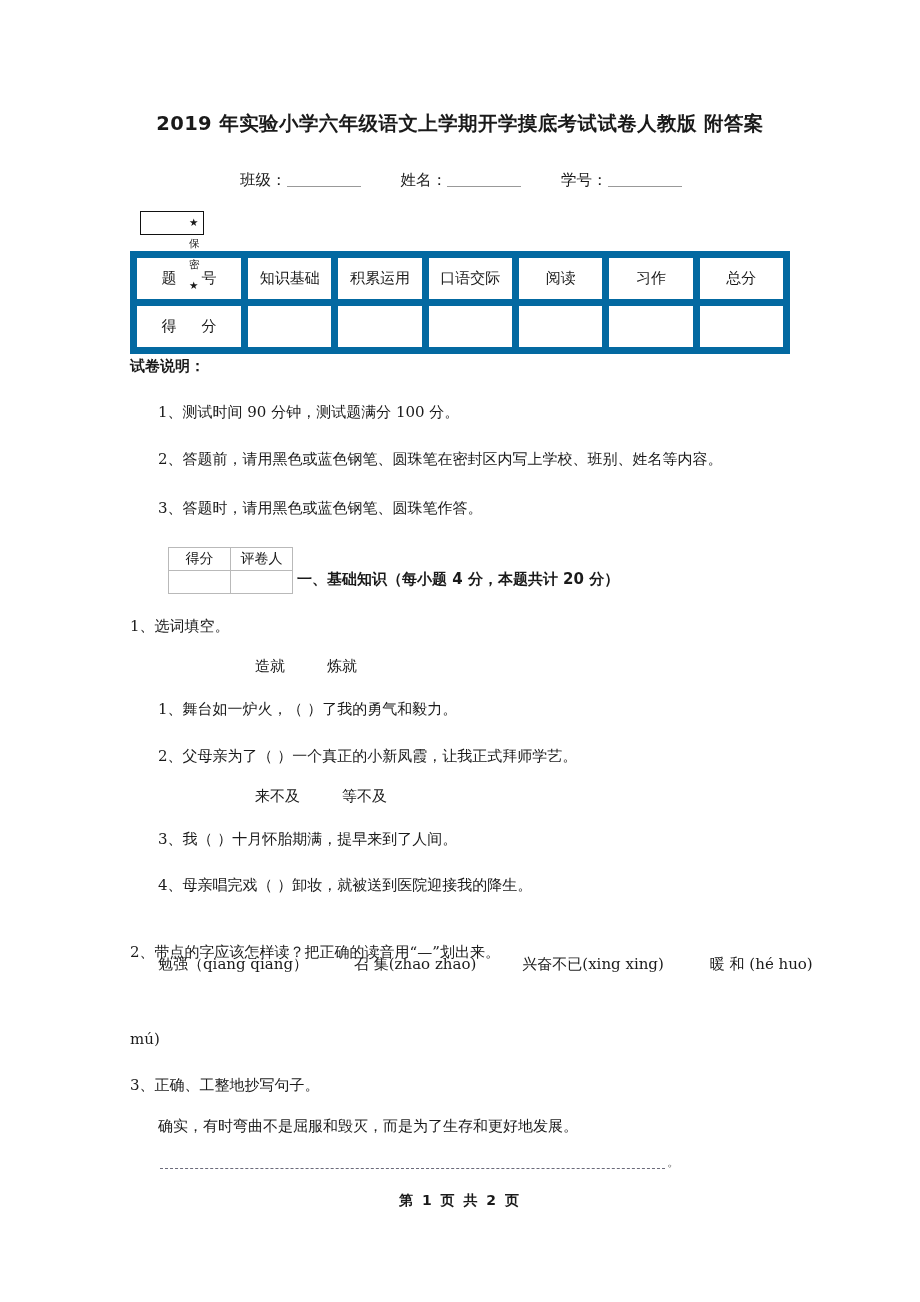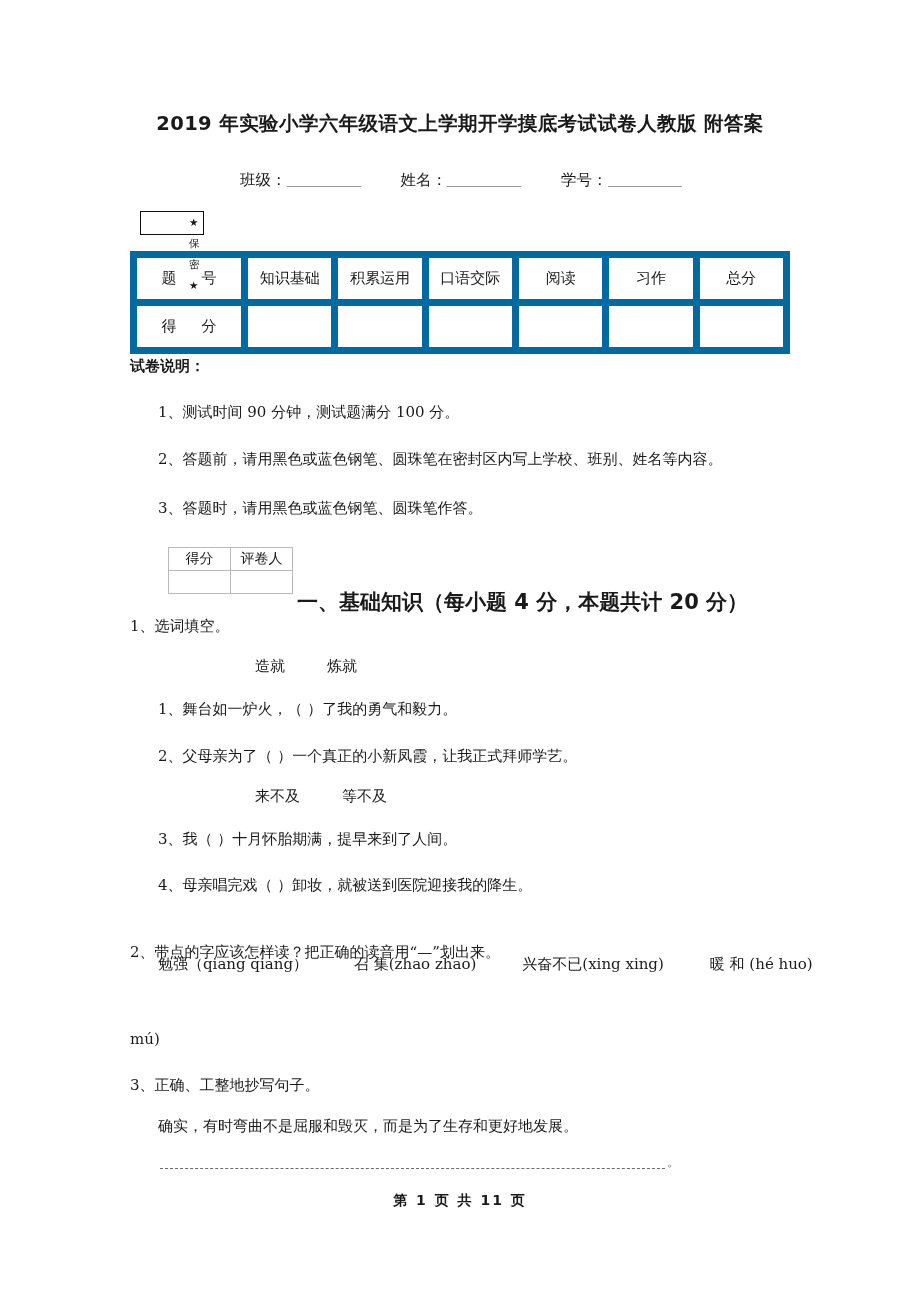--- a/index.html
+++ b/index.html
@@ -123,22 +123,22 @@
     text-align: center;
     padding: 0;
     height: 22px;
     width: 61px;
   }
   .grade-box tr.empty td { height: 22px; }
 
   
   .section-heading {
     position: absolute;
-    left: 297px; top: 588px;
-    font-size: 21px;
+    left: 297px; top: 570px;
+    font-size: 15px;
     font-weight: bold;
     font-family: "DejaVu Sans", "Liberation Sans", sans-serif;
     white-space: nowrap;
   }
 
   
   .q {
     position: absolute;
     font-size: 15px;
     white-space: nowrap;
@@ -268,15 +268,15 @@
   <div class="q pinyin pin1">
     <span>勉强（qiang qiang）</span><span class="pin-gap"></span><span>召 集(zhao zhao)</span><span class="pin-gap"></span><span>兴奋不已(xing xing)</span><span class="pin-gap"></span><span>暖 和 (hé huo)</span>
   </div>
   <div class="q pinyin pin2b">mú)</div>
 
   <div class="q q-main q3">3、正确、工整地抄写句子。</div>
   <div class="q q-copy copy1">确实，有时弯曲不是屈服和毁灭，而是为了生存和更好地发展。</div>
   <div class="answer-line"></div>
   <div class="answer-line-dot">。</div>
 
-  <div class="footer">第 1 页 共 11 页</div>
+  <div class="footer">第 1 页 共 2 页</div>
 
 </div>
 
 </body></html>

